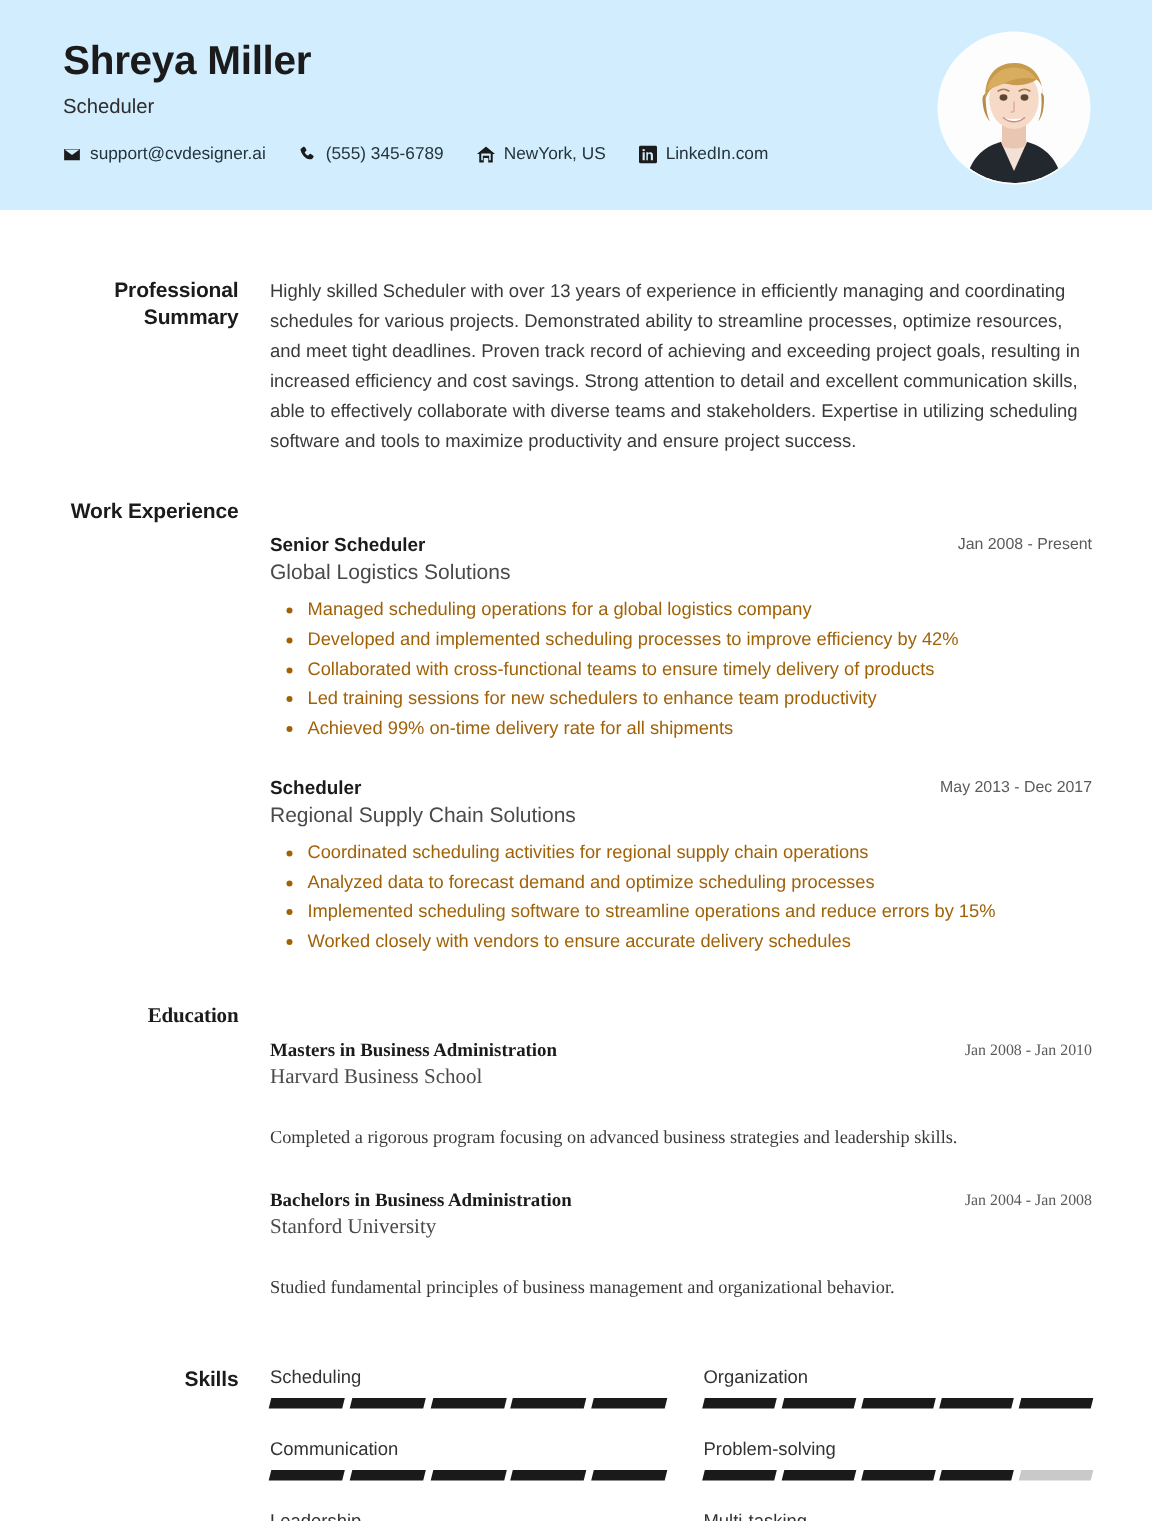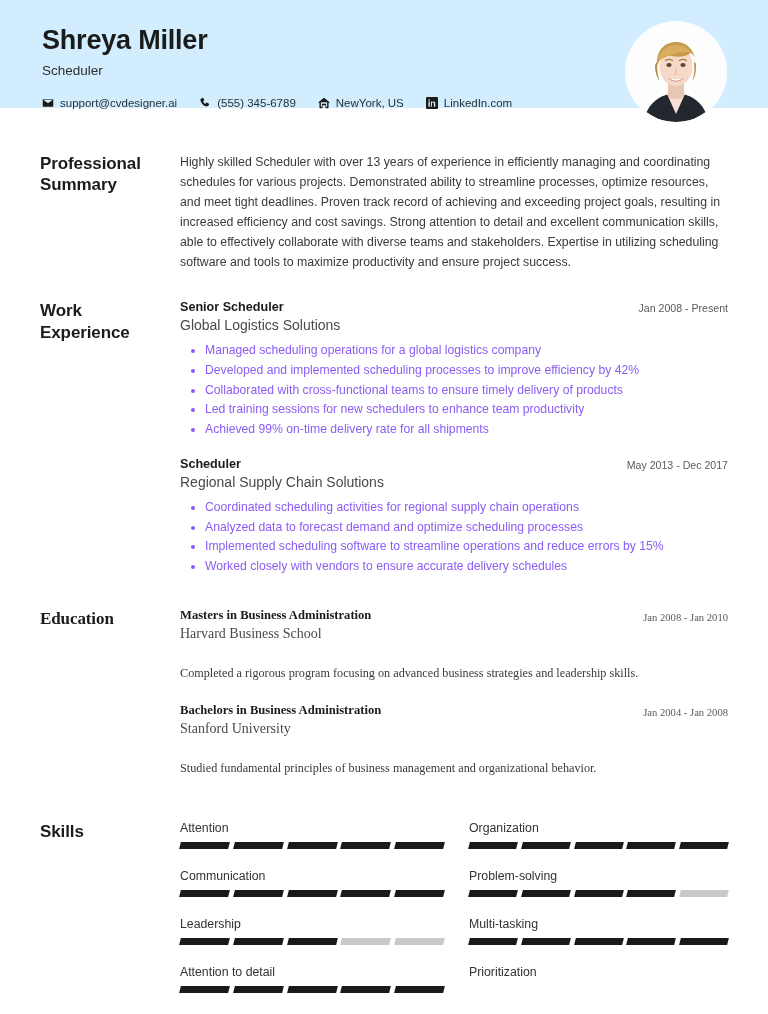--- a/index.html
+++ b/index.html
@@ -14,21 +14,21 @@
     position: relative;
     width: 768px;
     height: 1014px;
     overflow: hidden;
     background: #ffffff;
   }
 
   
   .header {
     position: relative;
-    height: 108px;
+    height: 140px;
     background: #d2edfd;
     padding: 26px 0 0 0;
   }
   .header-inner {
     display: flex;
     align-items: flex-start;
     justify-content: space-between;
     padding: 0 30px 0 42px;
   }
   .name {
@@ -78,22 +78,23 @@
   
   .body { padding: 0 40px 0 40px; }
 
   .section {
     display: flex;
     align-items: flex-start;
   }
   .section-label {
     width: 140px;
     flex: none;
+    text-align: right;
     padding-right: 21px;
-    font-size: 17px;
+    font-size: 14px;
     font-weight: bold;
     color: #1b1b1b;
     line-height: 1.25;
     letter-spacing: -0.1px;
   }
   .section-content {
     flex: 1;
     min-width: 0;
   }
 
@@ -108,22 +109,23 @@
   .sec-work { padding-top: 28px; }
   .sec-edu  { padding-top: 28px; font-family: Liberation Serif, serif; }
   .sec-skills { padding-top: 38px; }
 
   
   .entry { margin-bottom: 5px; }
   .entry + .entry { margin-top: 19px; }
   .entry-head {
     display: flex;
     justify-content: space-between;
-    align-items: flex-end;
+    align-items: center;
     gap: 0;
+    margin-top: 24px;
   }
   .entry-title {
     font-size: 12.6px;
     font-weight: bold;
     color: #1b1b1b;
   }
   .entry-date {
     font-size: 10.6px;
     color: #5a5a5a;
     white-space: nowrap;
@@ -140,21 +142,21 @@
     line-height: 1.58;
     margin-top: 22px;
   }
   ul.bullets {
     margin: 8px 0 0 0;
     padding-left: 25px;
     list-style: disc;
   }
   ul.bullets li {
     font-size: 12.2px;
-    color: #8b5cf6;
+    color: #a16207;
     line-height: 1.52;
     margin-bottom: 1px;
   }
 
   
   .skills-grid {
     display: grid;
     grid-template-columns: 264px 1fr;
     column-gap: 25px;
     row-gap: 0;
@@ -343,21 +345,21 @@
         </div>
 
       </div>
     </div>
 
     <div class="section sec-skills">
       <div class="section-label">Skills</div>
       <div class="section-content">
         <div class="skills-grid" id="skills-grid">
             <div class="skill">
-              <div class="skill-name">Attention</div>
+              <div class="skill-name">Scheduling</div>
               <div class="skill-bar">
                 <span class="seg on"></span>
                 <span class="seg on"></span>
                 <span class="seg on"></span>
                 <span class="seg on"></span>
                 <span class="seg on"></span>
               </div>
             </div>
             <div class="skill">
               <div class="skill-name">Organization</div>

